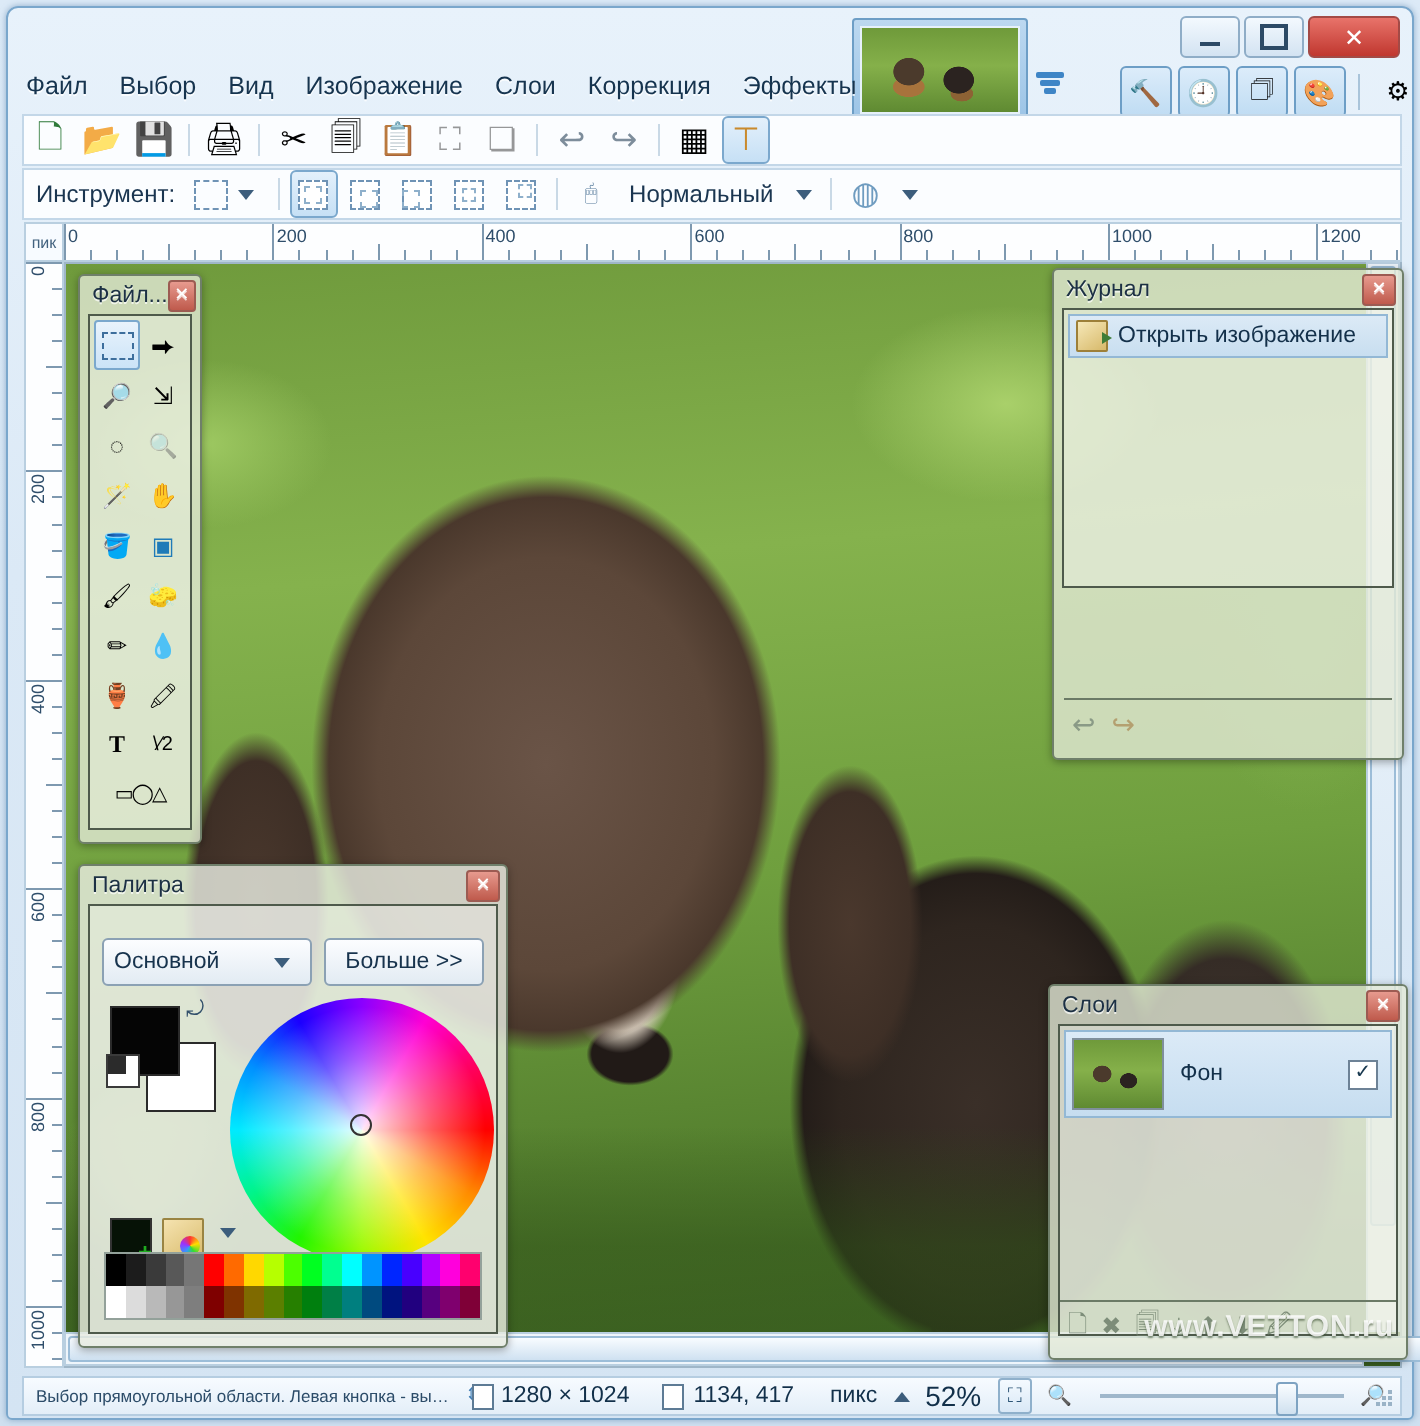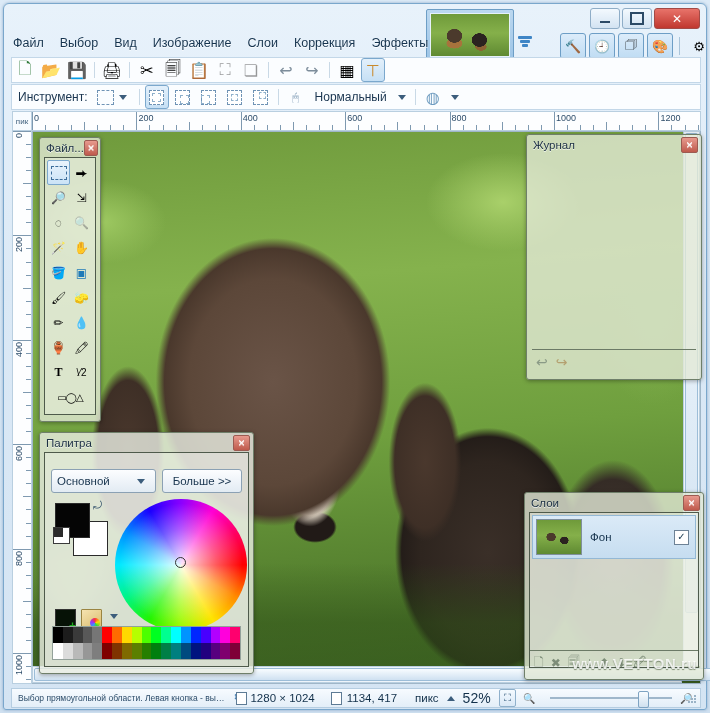--- a/index.html
+++ b/index.html
@@ -664,20 +664,26 @@
         <div class="tool-cell tool-wide" style="font-size:10px;letter-spacing:-1px;">▭◯△</div>
       </div>
     </div>
   </div>
 
   <div class="panel" id="history-panel">
     <div class="panel-title">
       <span>Журнал</span>
       <span class="pclose">✕</span>
     </div>
+    <div class="panel-body" style="height:140px;">
+      <div class="hist-item">
+        <span class="hist-ico"></span>
+        <span>Открыть изображение</span>
+      </div>
+    </div>
     <div class="hist-foot">
       <span>↩</span>
       <span style="color:#b4a070;">↪</span>
     </div>
   </div>
 
   <div class="panel" id="layers-panel">
     <div class="panel-title">
       <span>Слои</span>
       <span class="pclose">✕</span>

